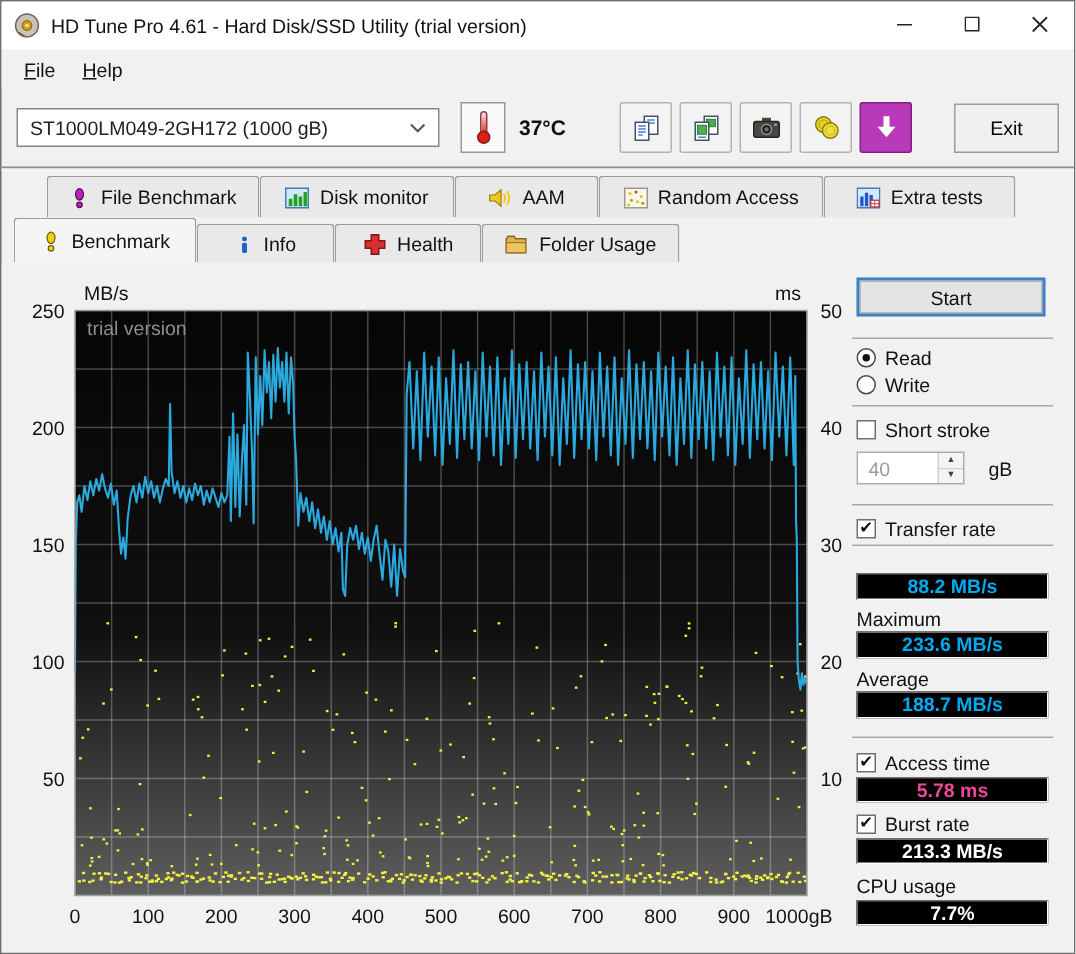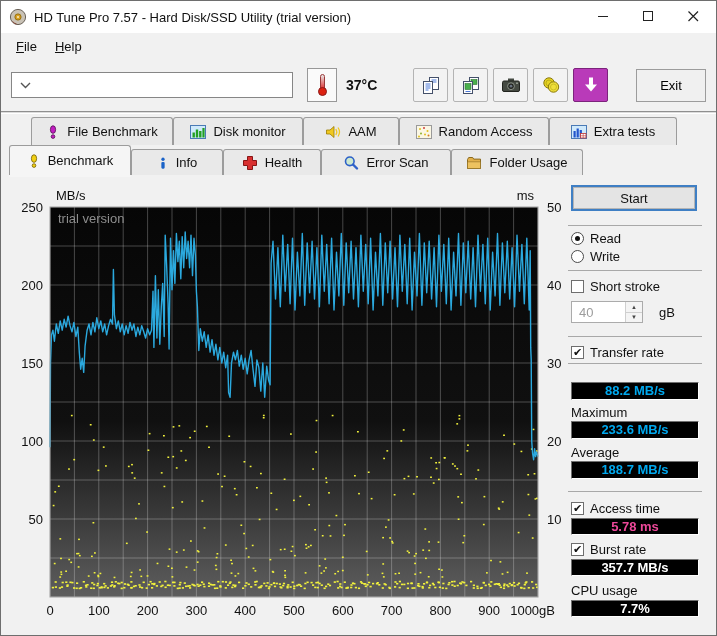--- a/index.html
+++ b/index.html
@@ -70,21 +70,21 @@
 
 <div class="window">
 
   <div class="titlebar">
     <svg class="app-icon" viewBox="0 0 18 18">
       <circle cx="9" cy="9" r="7.6" fill="#c9c2b6" stroke="#6a6258"></circle>
       <circle cx="9" cy="9" r="3.1" fill="#d8a022" stroke="#97700e"></circle>
       <circle cx="9" cy="9" r="1" fill="#f6ecc4"></circle>
       <path d="M3.5 13.5 a8 8 0 0 0 4 2.5" stroke="#8a4a3a" fill="none"></path>
     </svg>
-    <div class="title-text">HD Tune Pro 7.57 - Hard Disk/SSD Utility (trial version)</div>
+    <div class="title-text">HD Tune Pro 4.61 - Hard Disk/SSD Utility (trial version)</div>
     <div class="win-controls">
       <div class="win-btn">
         <svg width="11" height="11" viewBox="0 0 11 11">
             <rect x="0" y="5" width="10" height="1" fill="#222"></rect>
           </svg>
       </div>
       <div class="win-btn">
         <svg width="11" height="11" viewBox="0 0 11 11">
             <rect x="0.5" y="0.5" width="9" height="9" fill="none" stroke="#222"></rect>
           </svg>
@@ -97,20 +97,21 @@
     </div>
   </div>
 
   <div class="menubar">
     <div class="menu-item">File</div>
     <div class="menu-item">Help</div>
   </div>
 
   <div class="toolbar">
     <div class="drive-select">
+      <span>ST1000LM049-2GH172 (1000 gB)</span>
       <svg width="11" height="7" viewBox="0 0 11 7">
           <path d="M1 1 L5.5 5.5 L10 1" stroke="#555" stroke-width="1.4" fill="none"></path>
         </svg>
     </div>
     <div class="thermo-box">
       <div class="thermo">
           <div class="tube"></div>
           <div class="bulb"></div>
         </div>
     </div>
@@ -232,27 +233,20 @@
           <circle cx="8" cy="3" r="2.2" fill="#1b63c8"></circle>
           <rect x="5.8" y="6.5" width="4.4" height="9" rx="1.5" fill="#1b63c8"></rect>
         </svg>
       <span>Info</span>
     </div>
     <div class="tab" style="width:98px">
       <svg width="16" height="16" viewBox="0 0 16 16">
           <path d="M5.5 1.5 h5 v4 h4 v5 h-4 v4 h-5 v-4 h-4 v-5 h4 z" fill="#d83030" stroke="#871414"></path>
         </svg>
       <span>Health</span>
-    </div>
-    <div class="tab" style="width:130px">
-      <svg width="16" height="16" viewBox="0 0 16 16">
-          <circle cx="6.8" cy="6.3" r="4.3" fill="#cde8cf" stroke="#2d61c8" stroke-width="1.6"></circle>
-          <line x1="10" y1="9.5" x2="14" y2="13.5" stroke="#2d61c8" stroke-width="2.4" stroke-linecap="round"></line>
-        </svg>
-      <span>Error Scan</span>
     </div>
     <div class="tab" style="width:132px">
       <svg width="16" height="16" viewBox="0 0 16 16">
           <path d="M1.5 4.5 l1.2 -2 h4 l1 1.6 h6.8 v9.4 h-13 z" fill="#e2b04a" stroke="#8a6a20"></path>
           <path d="M1.5 6.8 h13 v6.7 h-13 z" fill="#edc25f" stroke="#8a6a20" stroke-width="0.6"></path>
         </svg>
       <span>Folder Usage</span>
     </div>
   </div>
 
@@ -909,20 +903,20 @@
       <div class="rp opt-row" style="top:326px">
         <span class="cb">✔</span>
         <span>Access time</span>
       </div>
       <div class="rp value-box" style="top: 343px; height: 17px; color: #ec4899;">5.78 ms</div>
 
       <div class="rp opt-row" style="top:367px">
         <span class="cb">✔</span>
         <span>Burst rate</span>
       </div>
-      <div class="rp value-box" style="top: 384px; height: 17px; color: rgb(255, 255, 255);">357.7 MB/s</div>
+      <div class="rp value-box" style="top: 384px; height: 17px; color: rgb(255, 255, 255);">213.3 MB/s</div>
 
       <div class="rp field-label" style="top:408px">CPU usage</div>
       <div class="rp value-box" style="top: 425px; height: 17px; color: rgb(255, 255, 255);">7.7%</div>
     </div>
   </div>
 
 </div>
 
 </body></html>

